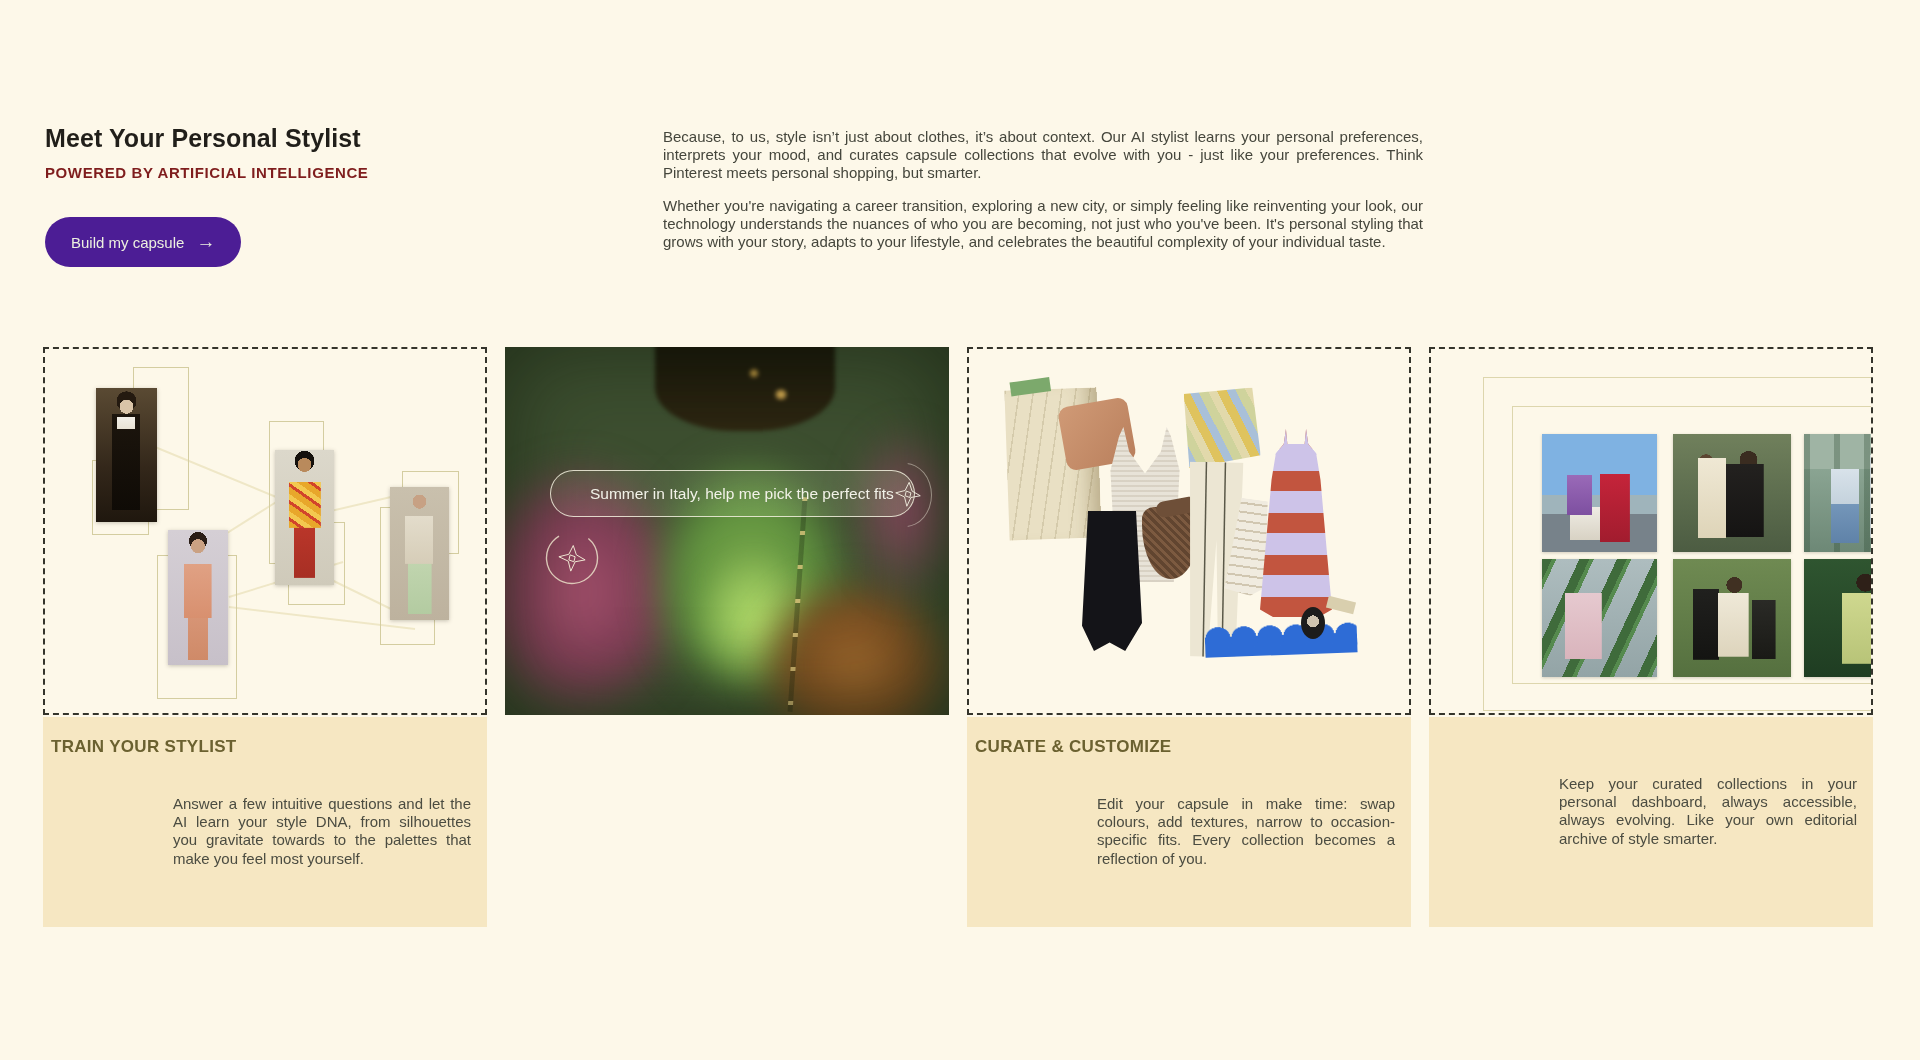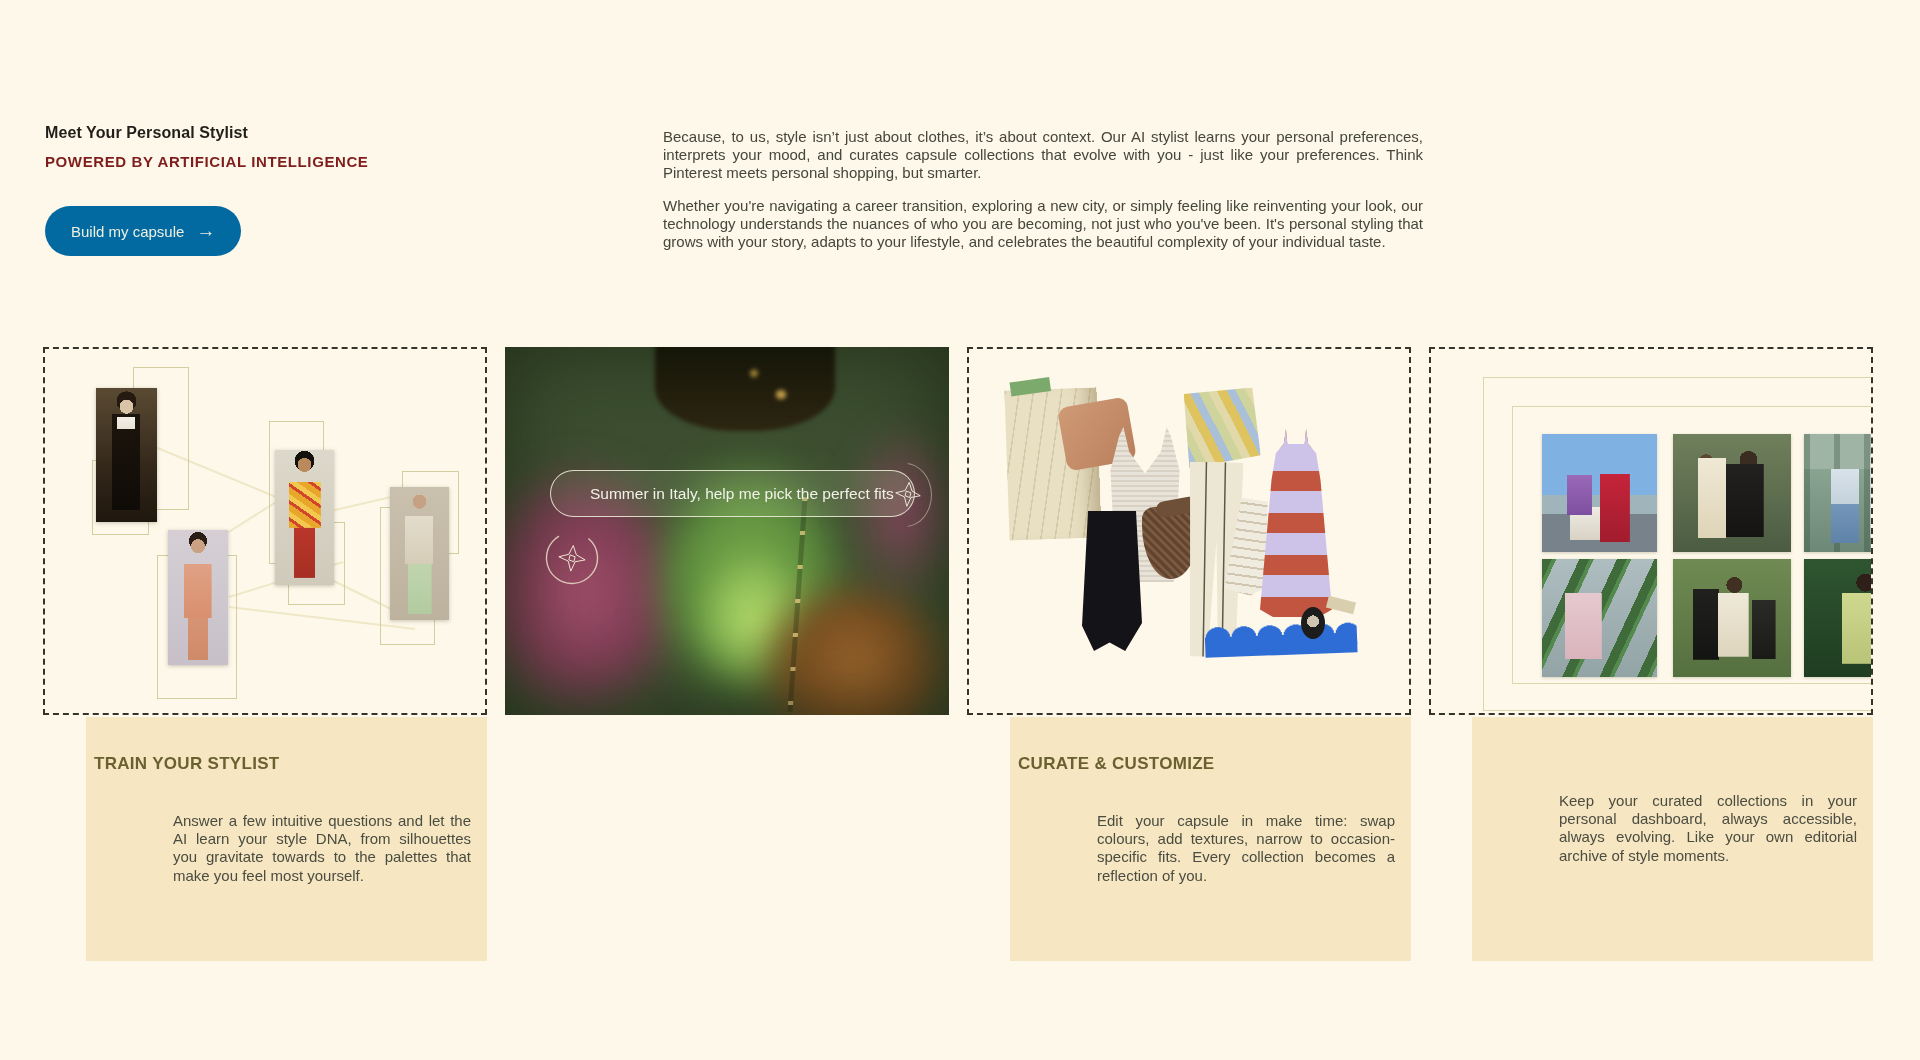--- a/index.html
+++ b/index.html
@@ -2,36 +2,36 @@
 <html><head>
 <meta charset="utf-8">
 <style>
   html,body{margin:0;padding:0;}
   body{background:#fdf8e9;}
   .page{position:relative;width:1920px;height:1060px;overflow:hidden;background:#fdf8e9;
         font-family:"Liberation Sans","DejaVu Sans",sans-serif;}
 
   
   .intro-left{position:absolute;left:45px;top:124px;}
-  .page-title{margin:0;font-size:16px;font-weight:600;color:#211f1a;letter-spacing:.1px;}
+  .page-title{margin:0;font-size:25px;font-weight:600;color:#211f1a;letter-spacing:.1px;}
   .page-subtitle{margin-top:11px;font-size:15px;font-weight:700;color:#7f1d1d;letter-spacing:.6px;}
   .cta{margin-top:36px;display:inline-flex;align-items:center;gap:12px;height:50px;padding:0 26px;
-       border:none;border-radius:26px;background:#0369a1;color:#edf0e0;font-size:15px;cursor:pointer;
+       border:none;border-radius:26px;background:#4c1d95;color:#edf0e0;font-size:15px;cursor:pointer;
        font-family:inherit;}
   .cta .arrow{font-size:19px;line-height:1;transform:translateY(-1px);}
   .intro-right{position:absolute;left:663px;top:128px;width:760px;}
   .intro-right p{margin:0;font-size:15px;line-height:17.8px;color:#45463c;text-align:justify;}
   .intro-right p + p{margin-top:16px;}
 
   
   .cards{position:absolute;left:43px;top:347px;display:grid;grid-template-columns:repeat(4,444px);gap:18px;}
   .card{width:444px;}
   .media{position:relative;width:444px;height:368px;box-sizing:border-box;overflow:hidden;}
   .dashed{border:2px dashed #34342b;}
-  .panel{margin-top:2px;height:244px;background:#f6e7c2;box-sizing:border-box;padding:37px 12px 0 8px;margin-left:43px;}
+  .panel{margin-top:2px;height:210px;background:#f6e7c2;box-sizing:border-box;padding:20px 12px 0 8px;}
   .panel h2{margin:0;font-size:17px;font-weight:600;color:#6b6130;letter-spacing:.3px;}
   .panel p{margin:38px 4px 0 auto;width:298px;font-size:15px;line-height:18.2px;color:#4b4c41;text-align:justify;}
 
   
   .web{position:absolute;left:0;top:0;}
   .frame{position:absolute;border:1.5px solid #d4cda0;}
   .photo{position:absolute;box-shadow:0 1px 4px rgba(40,35,20,.25);}
   .ph1{left:51px;top:39px;width:61px;height:134px;background:
       radial-gradient(circle 7px at 50% 14%, #d9c4a8 99%, transparent),
       radial-gradient(circle 10px at 50% 10%, #241a10 99%, transparent),
@@ -276,18 +276,18 @@
         <div class="f-outer"></div>
         <div class="f-inner"></div>
         <div class="cell c1"></div>
         <div class="cell c2"></div>
         <div class="cell c3"></div>
         <div class="cell c4"></div>
         <div class="cell c5"></div>
         <div class="cell c6"></div>
       </div>
       <div class="panel">
-        <p>Keep your curated collections in your personal dashboard, always accessible, always evolving. Like your own editorial archive of style moments.</p>
+        <p>Keep your curated collections in your personal dashboard, always accessible, always evolving. Like your own editorial archive of style smarter.</p>
       </div>
     </section>
 
   </div>
 </div>
 
 </body></html>

